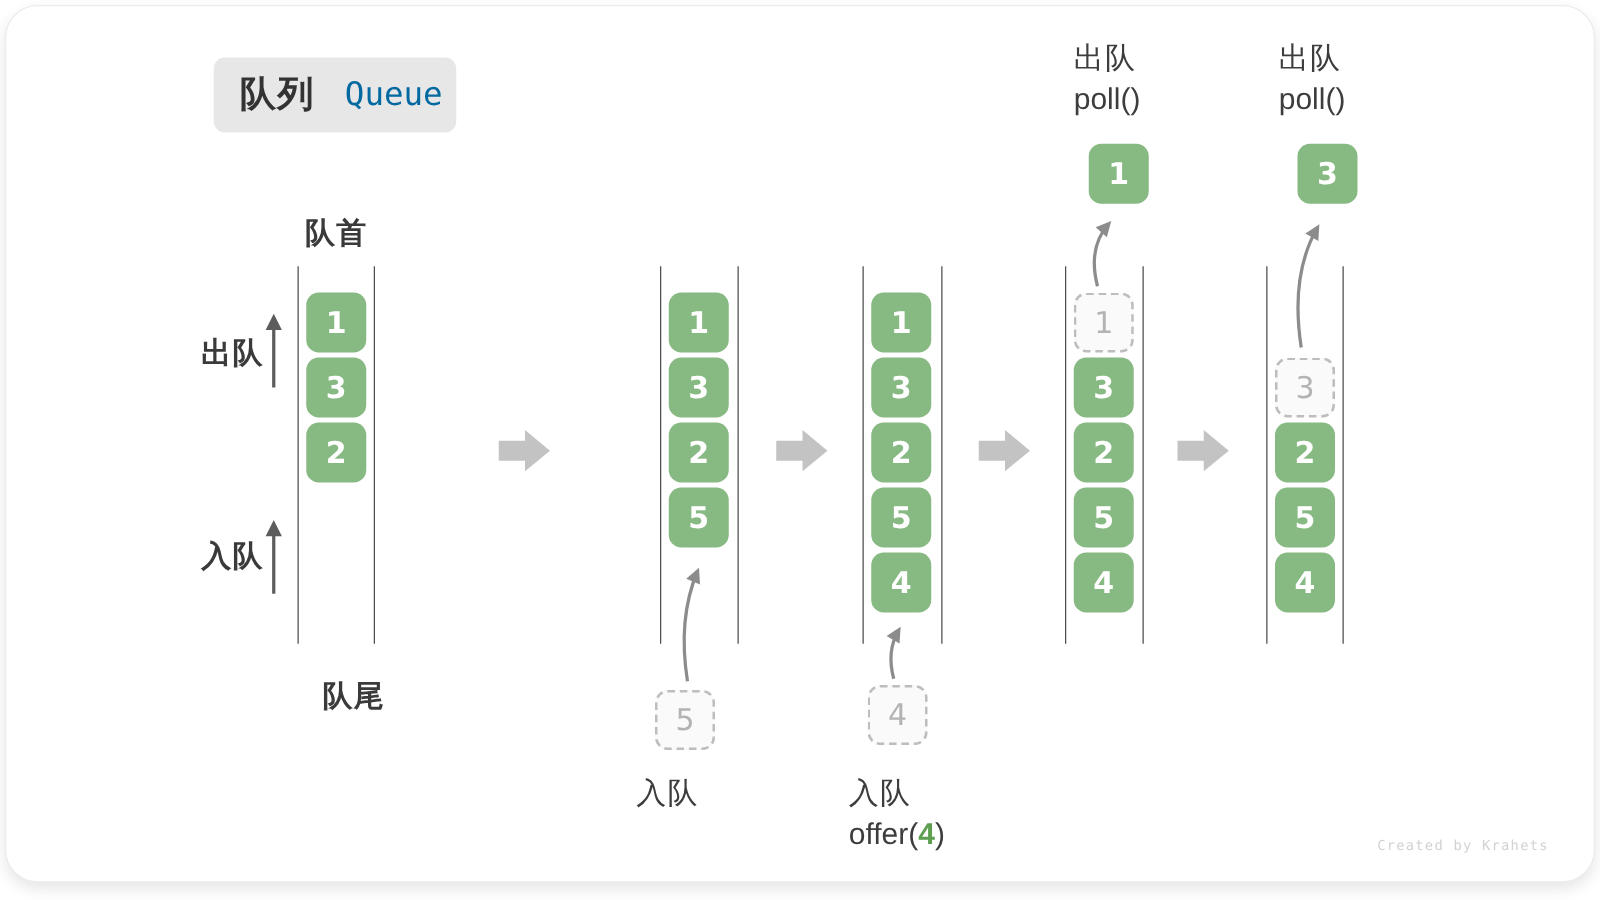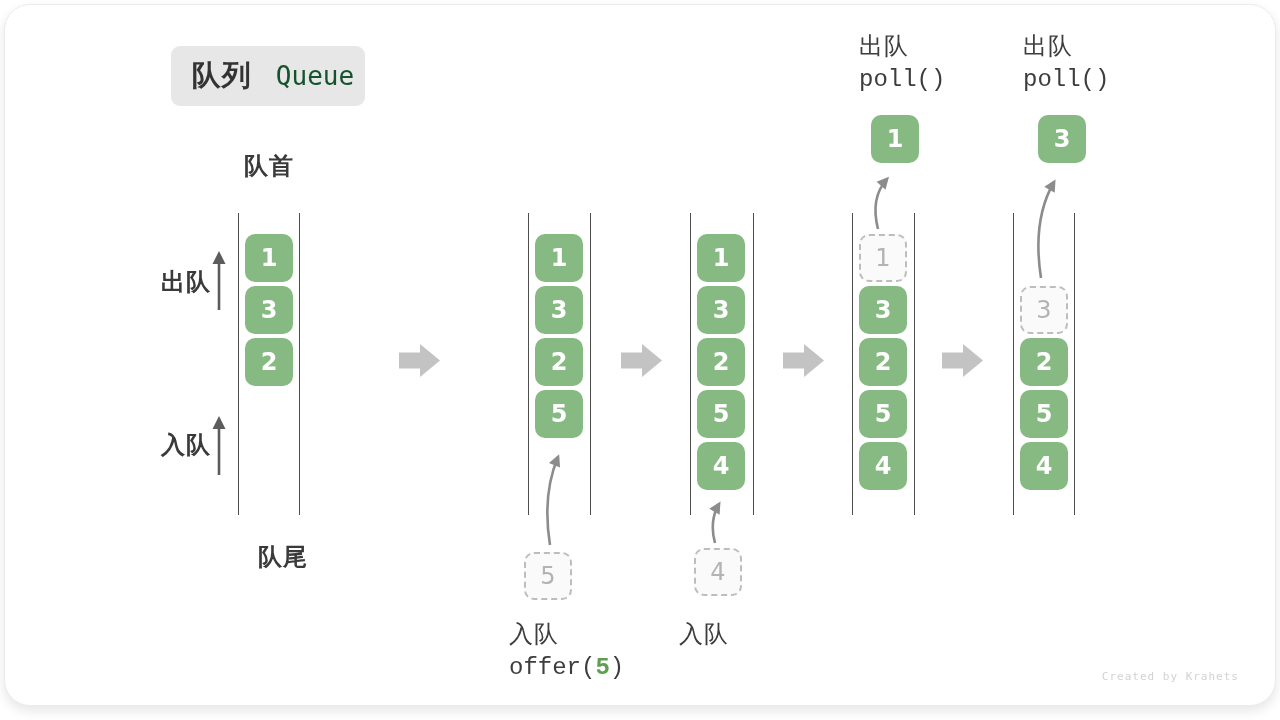--- a/index.html
+++ b/index.html
@@ -19,25 +19,25 @@
     box-shadow:0 5px 12px rgba(0,0,0,0.10);
   }
 
   
   .title-box{
     position:absolute;left:166px;top:41px;width:194px;height:60px;
     background:#e7e7e7;border-radius:9px;
     display:flex;align-items:center;justify-content:center;gap:24px;padding-left:10px;
   }
   .title-zh{font-size:29px;font-weight:bold;color:#333333;letter-spacing:1px;}
-  .title-en{font-family:"DejaVu Sans Mono","Liberation Mono",monospace;font-size:26px;color:#14532d;}
+  .title-en{font-family:"DejaVu Sans Mono","Liberation Mono",monospace;font-size:26px;color:#0369a1;}
 
   
   .zh-bold{position:absolute;font-size:24px;font-weight:bold;color:#3a3a3a;letter-spacing:1px;}
-  .lbl-front{left:239px;top:145px;text-align:right;}
+  .lbl-front{left:239px;top:165px;text-align:right;}
   .lbl-rear{left:253px;top:536px;}
   .lbl-dequeue{left:156px;top:261px;}
   .lbl-enqueue{left:156px;top:424px;}
 
   
   .rails{
     position:absolute;top:208px;height:302px;
     border-left:1.5px solid #4e4e4e;border-right:1.5px solid #4e4e4e;
   }
   .q1{left:233px;width:62px;}
@@ -64,21 +64,21 @@
   .float-cell{position:absolute;}
   .in-q2{left:519px;top:547px;}
   .in-q3{left:689px;top:543px;}
   .res-q4{left:866px;top:110px;}
   .res-q5{left:1033px;top:110px;}
 
   
   .op{position:absolute;line-height:34px;}
   .op .op-zh{font-size:24px;color:#3d3d3d;letter-spacing:1px;}
   .op .op-code{
-    font-family:Liberation Mono, monospace;
+    font-family:Liberation Sans, sans-serif;
     font-size:24px;color:#3d3d3d;
   }
   .op .op-arg{color:var(--arg-green);font-weight:bold;}
   .op-q2{left:504px;top:612px;}
   .op-q3{left:674px;top:612px;}
   .op-q4{left:854px;top:24px;}
   .op-q5{left:1018px;top:24px;}
 
   
   .overlay{position:absolute;left:0;top:0;width:1272px;height:702px;pointer-events:none;}
@@ -138,33 +138,33 @@
 
   <div class="rails q2">
     <div class="cell green cx s0">1</div>
     <div class="cell green cx s1">3</div>
     <div class="cell green cx s2">2</div>
     <div class="cell green cx s3">5</div>
   </div>
   <div class="cell dashed float-cell in-q2">5</div>
   <div class="op op-q2">
     <div class="op-zh">入队</div>
-    <div class="op-code"><span>offer(</span><span class="op-arg">5</span><span>)</span></div>
   </div>
 
   <div class="rails q3">
     <div class="cell green cx s0">1</div>
     <div class="cell green cx s1">3</div>
     <div class="cell green cx s2">2</div>
     <div class="cell green cx s3">5</div>
     <div class="cell green cx s4">4</div>
   </div>
   <div class="cell dashed float-cell in-q3">4</div>
   <div class="op op-q3">
     <div class="op-zh">入队</div>
+    <div class="op-code"><span>offer(</span><span class="op-arg">4</span><span>)</span></div>
   </div>
 
   <div class="rails q4">
     <div class="cell dashed cx s0">1</div>
     <div class="cell green cx s1">3</div>
     <div class="cell green cx s2">2</div>
     <div class="cell green cx s3">5</div>
     <div class="cell green cx s4">4</div>
   </div>
   <div class="cell green float-cell res-q4">1</div>

